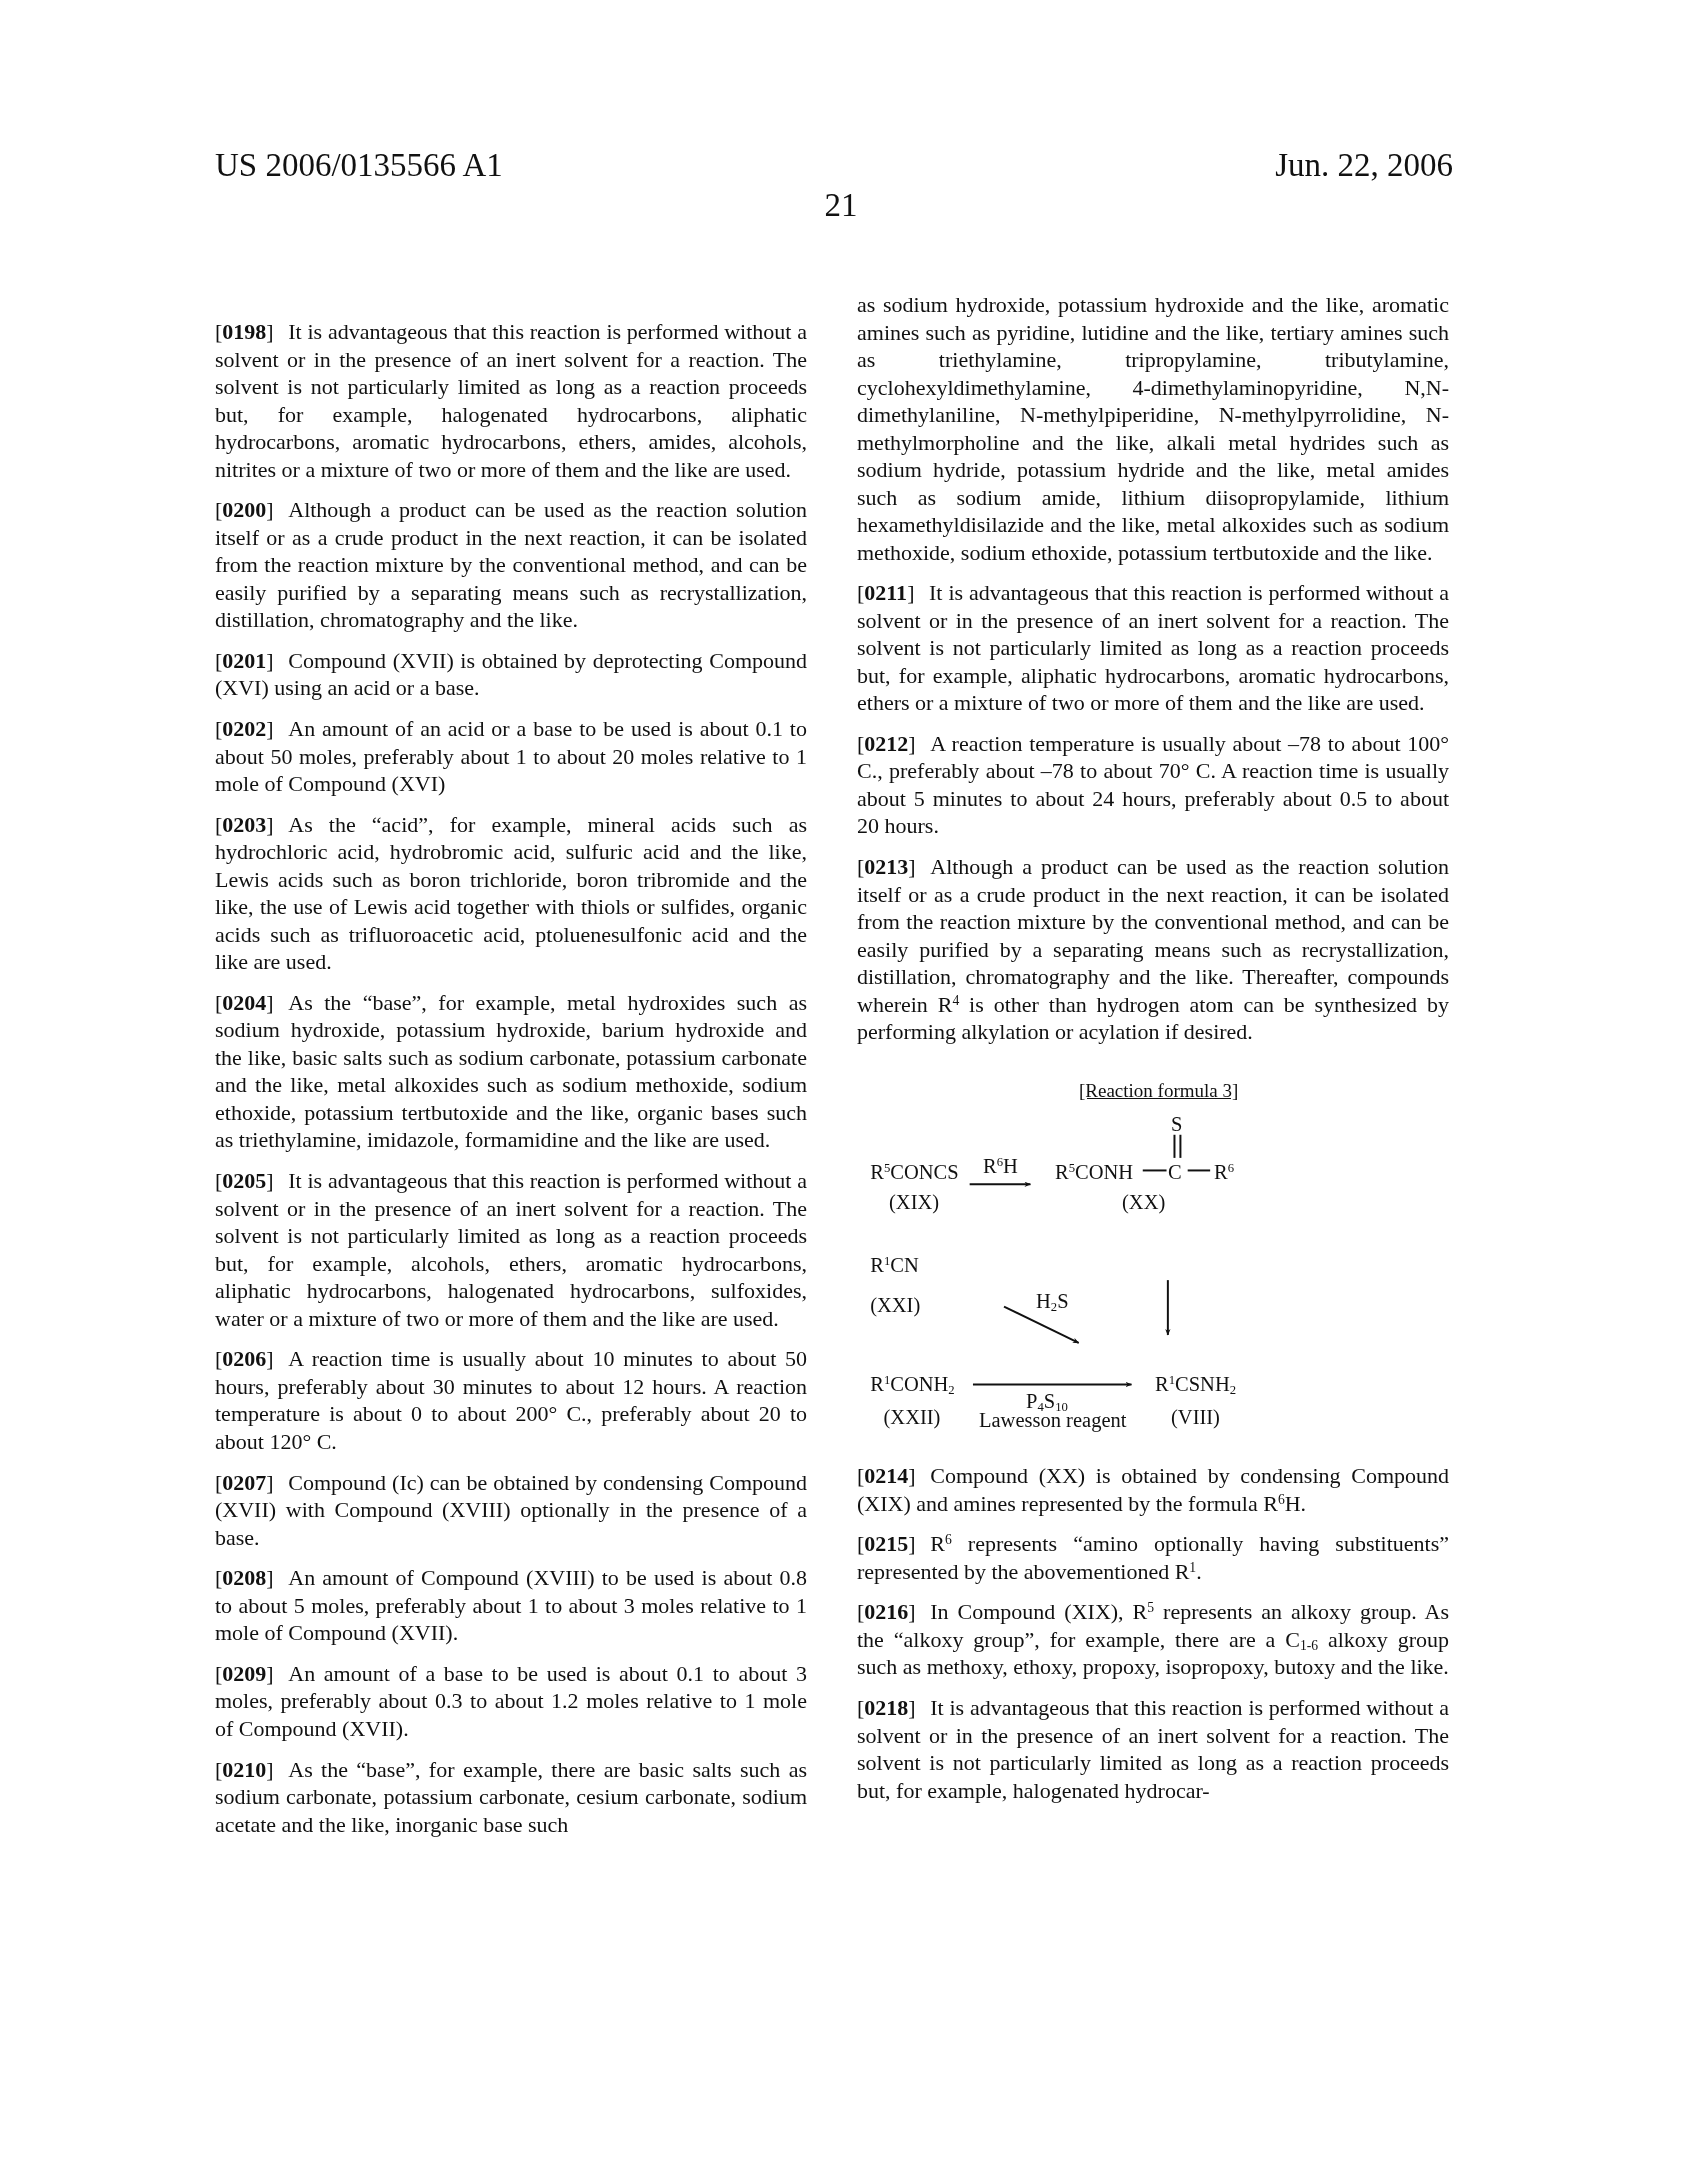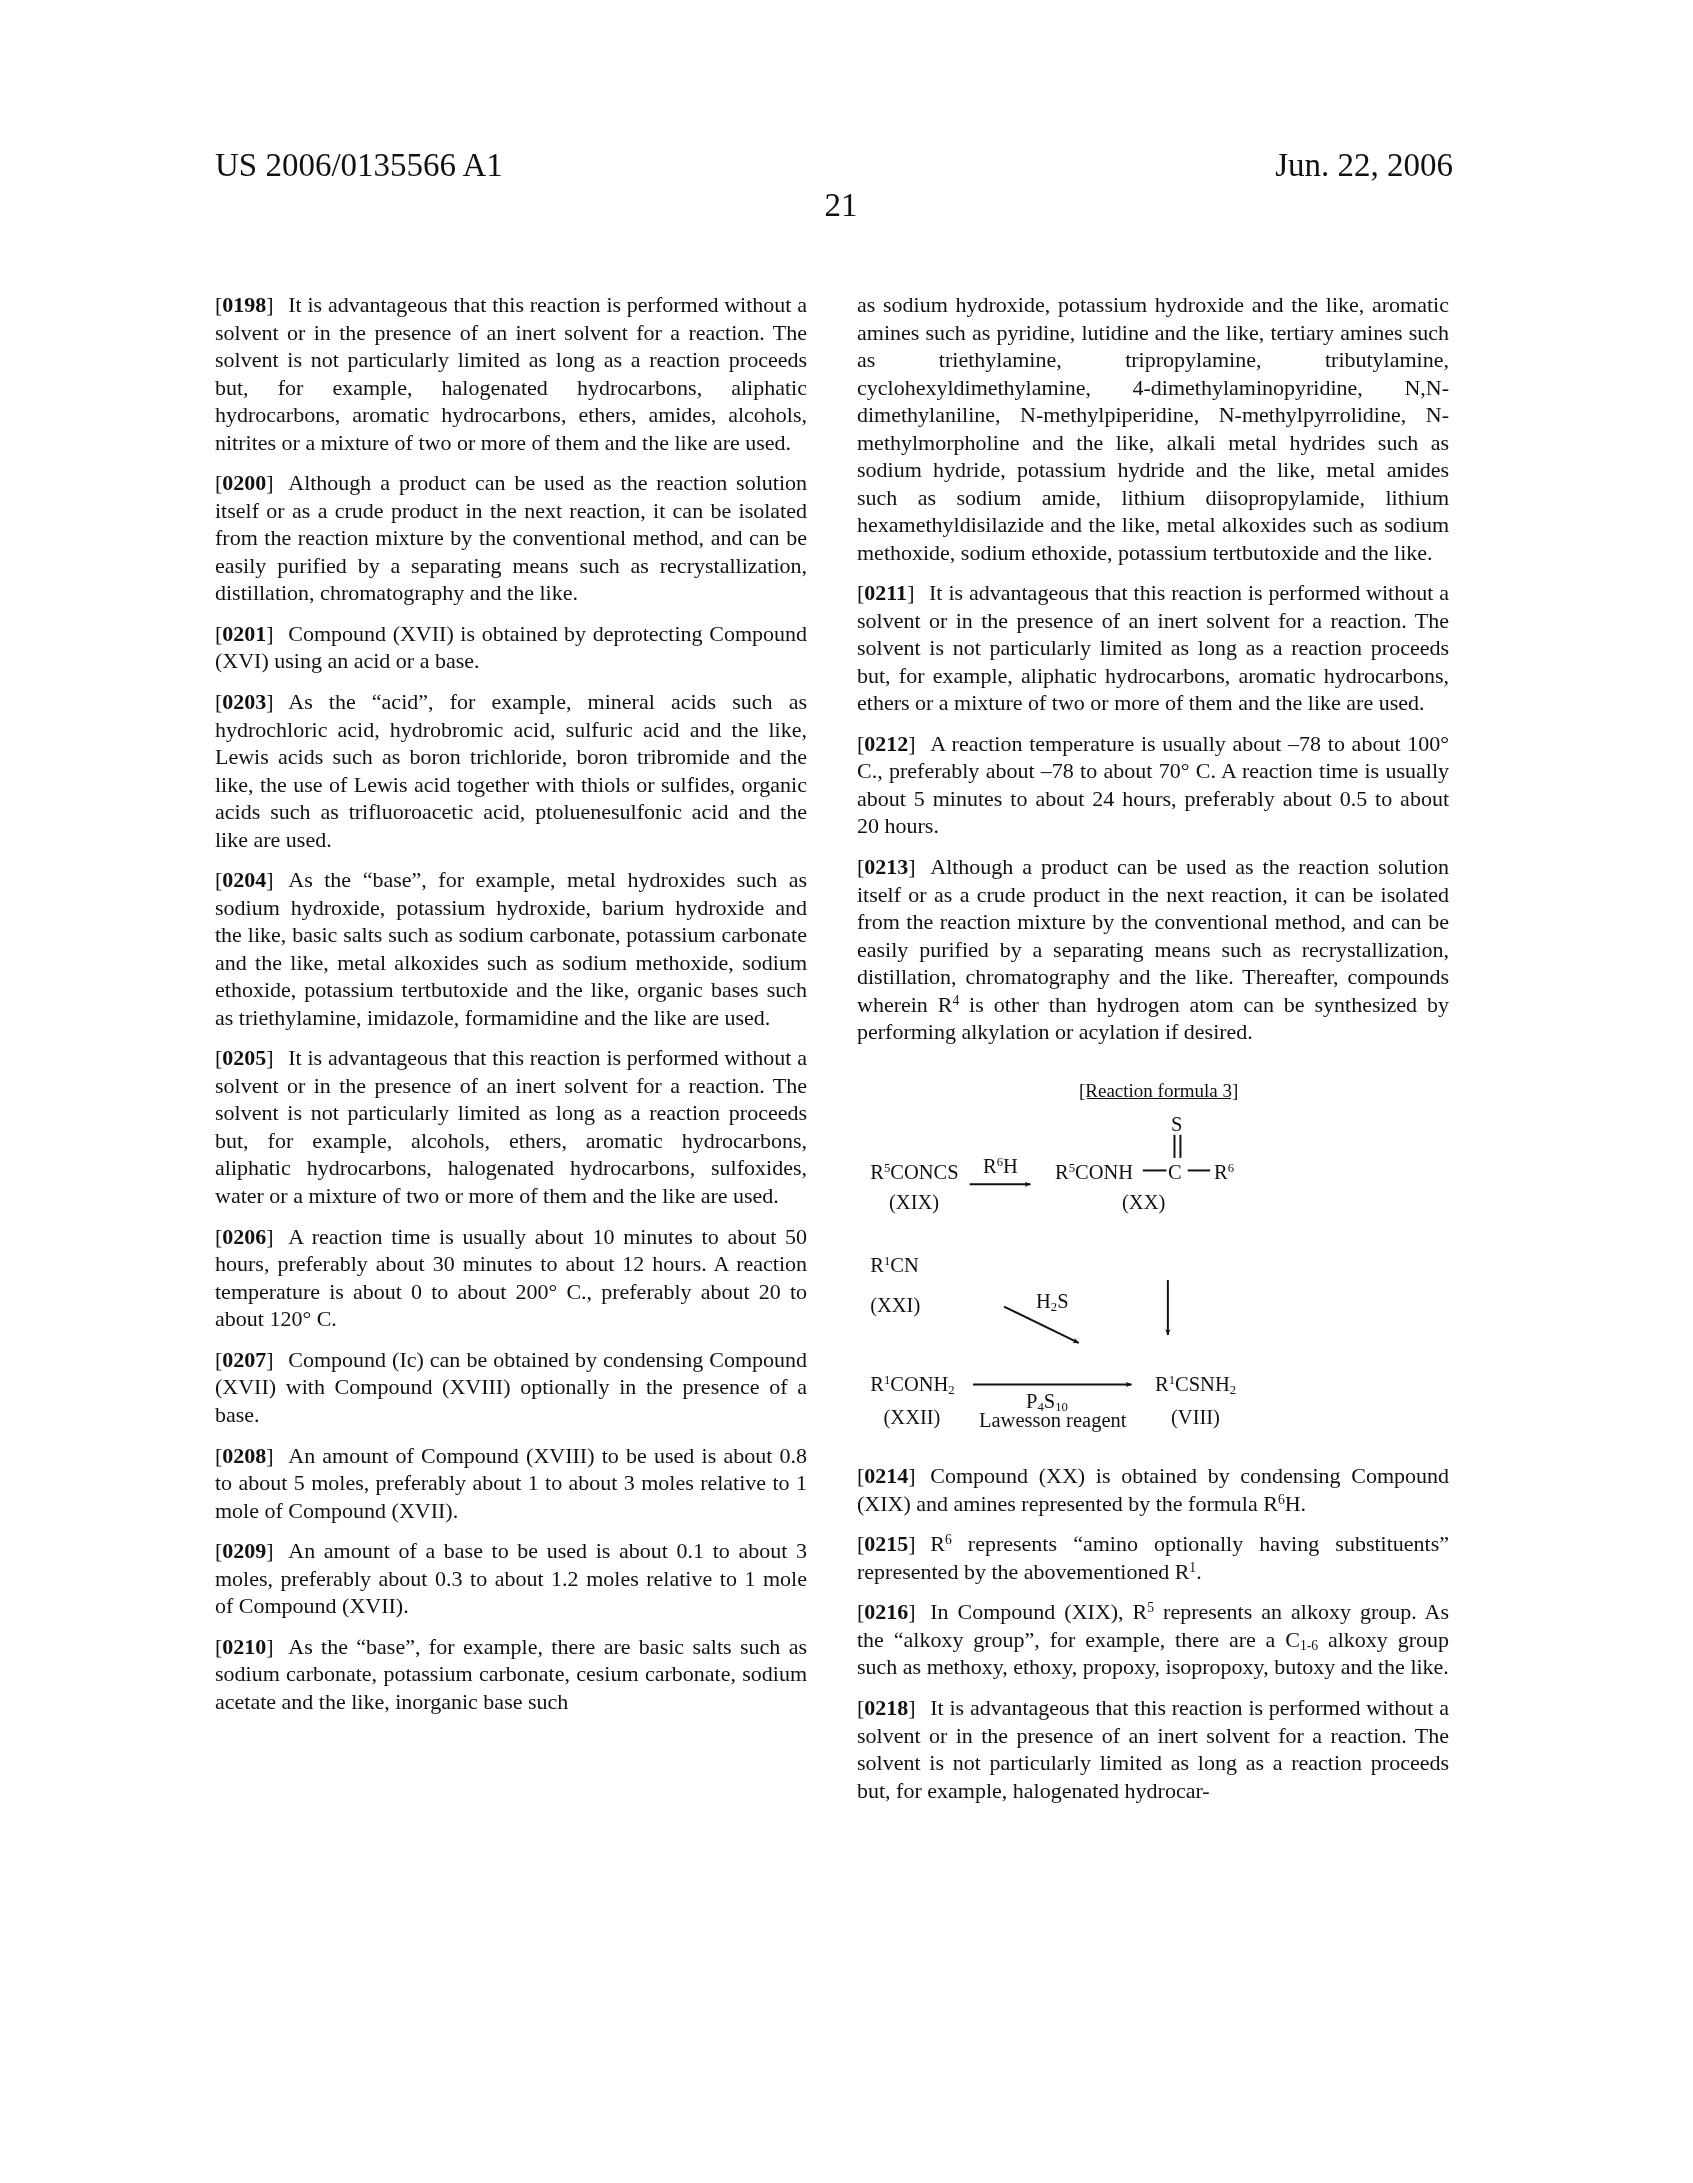--- a/index.html
+++ b/index.html
@@ -3,21 +3,21 @@
 <meta charset="utf-8">
 <style>
   html,body{margin:0;padding:0;background:#fff;}
   body{width:1694px;height:2183px;position:relative;overflow:hidden;color:#111;
        font-family:"Liberation Serif","DejaVu Serif",serif;}
   .hdr{position:absolute;top:147px;font-size:33px;line-height:37px;}
   #hdr-left{left:215px;}
   #hdr-right{right:241px;}
   #page-num{position:absolute;top:187px;left:0;width:1682px;text-align:center;font-size:33px;line-height:37px;}
   .col{position:absolute;top:291px;width:592px;font-size:22px;line-height:27.5px;text-align:justify;}
-  #col-left{left:215px;}
+  #col-left{left:215px;margin-top:27px;}
   #col-right{left:857px;}
   .para{margin:0 0 13.2px 0;hyphens:manual;}
   .pnum{font-weight:bold;margin-right:14.6px;}
   .pnum .br{font-weight:normal;}
   sup{font-size:62%;line-height:0;vertical-align:0.55em;}
   sub{font-size:62%;line-height:0;vertical-align:-0.25em;}
   #scheme{position:relative;width:592px;height:370px;margin:26.5px 0 20px 0;
           font-size:20.5px;line-height:22.5px;}
   #scheme .t{position:absolute;white-space:nowrap;}
   #scheme svg{position:absolute;left:0;top:0;}
@@ -27,20 +27,21 @@
 <body>
 
 <div class="hdr" id="hdr-left">US 2006/0135566 A1</div>
 <div class="hdr" id="hdr-right">Jun. 22, 2006</div>
 <div id="page-num">21</div>
 
 <div class="col" id="col-left">
     <p class="para"><span class="pnum"><span class="br">[</span>0198<span class="br">]</span></span><span>It is advantageous that this reaction is performed without a solvent or in the presence of an inert solvent for a reaction. The solvent is not particularly limited as long as a reaction proceeds but, for example, halogenated hydrocar­bons, aliphatic hydrocarbons, aromatic hydrocarbons, ethers, amides, alcohols, nitrites or a mixture of two or more of them and the like are used.</span></p>
     <p class="para"><span class="pnum"><span class="br">[</span>0200<span class="br">]</span></span><span>Although a product can be used as the reaction solution itself or as a crude product in the next reaction, it can be isolated from the reaction mixture by the conven­tional method, and can be easily purified by a separating means such as recrystallization, distillation, chromatography and the like.</span></p>
     <p class="para"><span class="pnum"><span class="br">[</span>0201<span class="br">]</span></span><span>Compound (XVII) is obtained by deprotecting Compound (XVI) using an acid or a base.</span></p>
+    <p class="para"><span class="pnum"><span class="br">[</span>0202<span class="br">]</span></span><span>An amount of an acid or a base to be used is about 0.1 to about 50 moles, preferably about 1 to about 20 moles relative to 1 mole of Compound (XVI)</span></p>
     <p class="para"><span class="pnum"><span class="br">[</span>0203<span class="br">]</span></span><span>As the “acid”, for example, mineral acids such as hydrochloric acid, hydrobromic acid, sulfuric acid and the like, Lewis acids such as boron trichloride, boron tribromide and the like, the use of Lewis acid together with thiols or sulfides, organic acids such as trifluoroacetic acid, p­tolu­enesulfonic acid and the like are used.</span></p>
     <p class="para"><span class="pnum"><span class="br">[</span>0204<span class="br">]</span></span><span>As the “base”, for example, metal hydroxides such as sodium hydroxide, potassium hydroxide, barium hydrox­ide and the like, basic salts such as sodium carbonate, potassium carbonate and the like, metal alkoxides such as sodium methoxide, sodium ethoxide, potassium tert­butox­ide and the like, organic bases such as triethylamine, imi­dazole, formamidine and the like are used.</span></p>
     <p class="para"><span class="pnum"><span class="br">[</span>0205<span class="br">]</span></span><span>It is advantageous that this reaction is performed without a solvent or in the presence of an inert solvent for a reaction. The solvent is not particularly limited as long as a reaction proceeds but, for example, alcohols, ethers, aro­matic hydrocarbons, aliphatic hydrocarbons, halogenated hydrocarbons, sulfoxides, water or a mixture of two or more of them and the like are used.</span></p>
     <p class="para"><span class="pnum"><span class="br">[</span>0206<span class="br">]</span></span><span>A reaction time is usually about 10 minutes to about 50 hours, preferably about 30 minutes to about 12 hours. A reaction temperature is about 0 to about 200° C., preferably about 20 to about 120° C.</span></p>
     <p class="para"><span class="pnum"><span class="br">[</span>0207<span class="br">]</span></span><span>Compound (Ic) can be obtained by condensing Compound (XVII) with Compound (XVIII) optionally in the presence of a base.</span></p>
     <p class="para"><span class="pnum"><span class="br">[</span>0208<span class="br">]</span></span><span>An amount of Compound (XVIII) to be used is about 0.8 to about 5 moles, preferably about 1 to about 3 moles relative to 1 mole of Compound (XVII).</span></p>
     <p class="para"><span class="pnum"><span class="br">[</span>0209<span class="br">]</span></span><span>An amount of a base to be used is about 0.1 to about 3 moles, preferably about 0.3 to about 1.2 moles relative to 1 mole of Compound (XVII).</span></p>
     <p class="para"><span class="pnum"><span class="br">[</span>0210<span class="br">]</span></span><span>As the “base”, for example, there are basic salts such as sodium carbonate, potassium carbonate, cesium carbonate, sodium acetate and the like, inorganic base such</span></p>
   </div>
 

